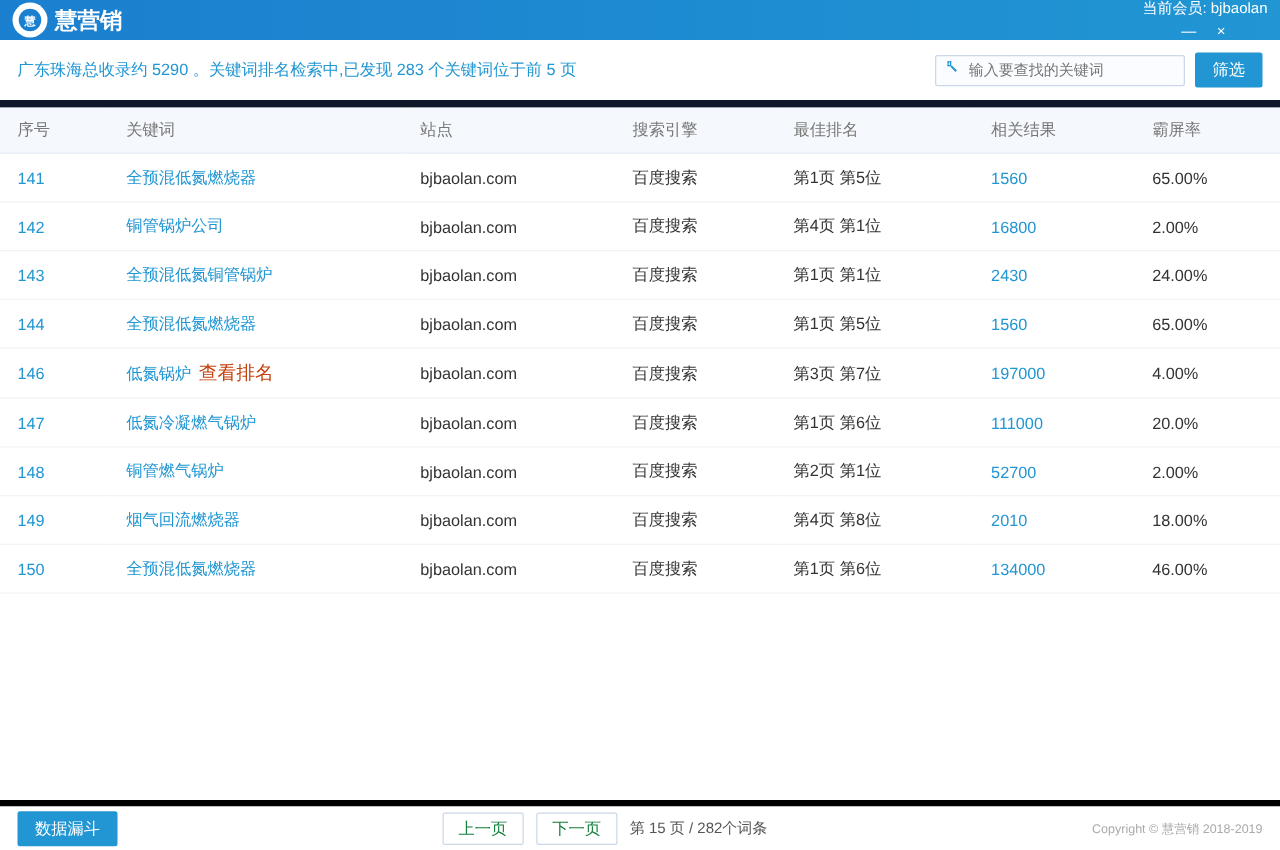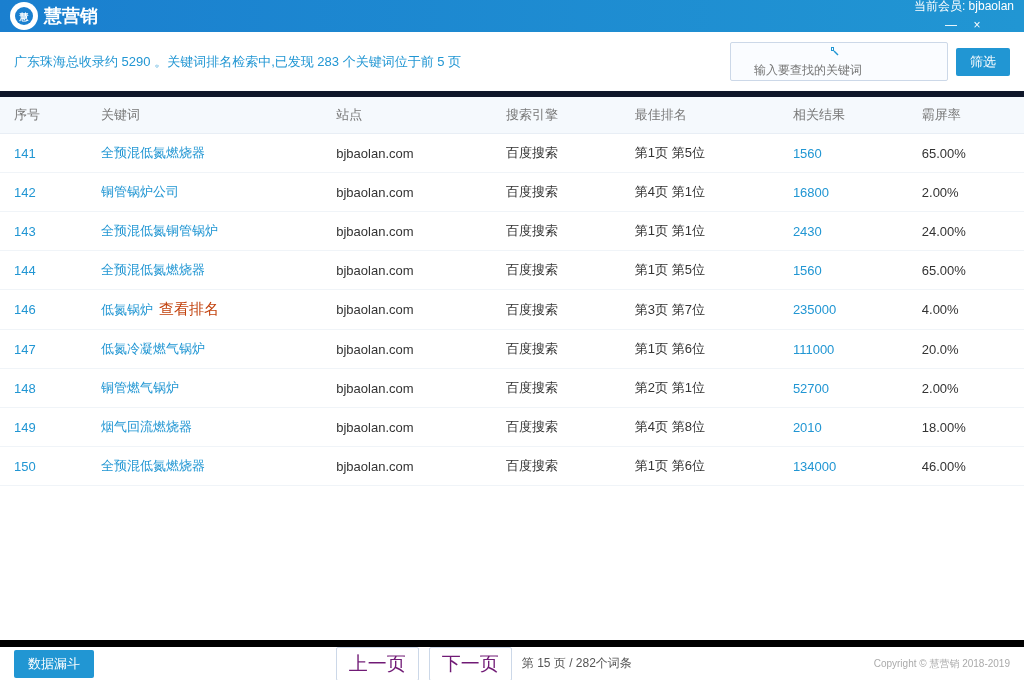--- a/index.html
+++ b/index.html
@@ -85,23 +85,22 @@
       display: flex;
       align-items: center;
       gap: 8px;
     }
     #toolbar .search-box-wrapper {
       display: flex;
       align-items: center;
       border: 1px solid #ccd8e8;
       border-radius: 2px;
       padding: 3px 8px;
-      width: 218px;
+      width: 200px;
       background: #fafcff;
-      flex-direction: column;
     }
     #toolbar .search-box-wrapper input {
       border: none;
       outline: none;
       background: transparent;
       font-size: 12px;
       color: #aaa;
       width: 170px;
     }
     #toolbar .filter-btn {
@@ -152,21 +151,21 @@
     .view-rank-link {
       color: #c2410c;
       font-size: 15px;
       cursor: pointer;
       margin-left: 6px;
       text-align: center;
     }
     
     #footer {
       height: 40px;
-      border-top: 7px solid #000000;
+      border-top: 5px solid #000000;
       display: flex;
       align-items: center;
       justify-content: space-between;
       padding: 0 14px;
       background: white;
     }
     #footer .data-funnel-btn {
       background: #2196d3;
       color: white;
       border: none;
@@ -178,22 +177,22 @@
     #footer .pagination {
       display: flex;
       align-items: center;
       gap: 10px;
     }
     #footer .page-btn {
       background: white;
       border: 1px solid #ccd8e8;
       padding: 3px 12px;
       cursor: pointer;
-      font-size: 19px;
-      color: #701a75;
+      font-size: 13px;
+      color: #15803d;
       border-radius: 2px;
     }
     #footer .page-info {
       font-size: 12px;
       color: #555;
     }
     #footer .copyright {
       font-size: 10px;
       color: #aaa;
     }
@@ -295,21 +294,21 @@
             <td>第1页 第5位</td>
             <td class="col-related">1560</td>
             <td>65.00%</td>
           </tr>
           <tr>
             <td class="col-rank-num">146</td>
             <td><span style="color: rgb(33, 150, 211);">低氮锅炉</span><span class="view-rank-link">查看排名</span></td>
             <td>bjbaolan.com</td>
             <td>百度搜索</td>
             <td>第3页 第7位</td>
-            <td class="col-related">235000</td>
+            <td class="col-related">197000</td>
             <td>4.00%</td>
           </tr>
           <tr>
             <td class="col-rank-num">147</td>
             <td><span style="color: rgb(33, 150, 211);">低氮冷凝燃气锅炉</span></td>
             <td>bjbaolan.com</td>
             <td>百度搜索</td>
             <td>第1页 第6位</td>
             <td class="col-related">111000</td>
             <td>20.0%</td>

